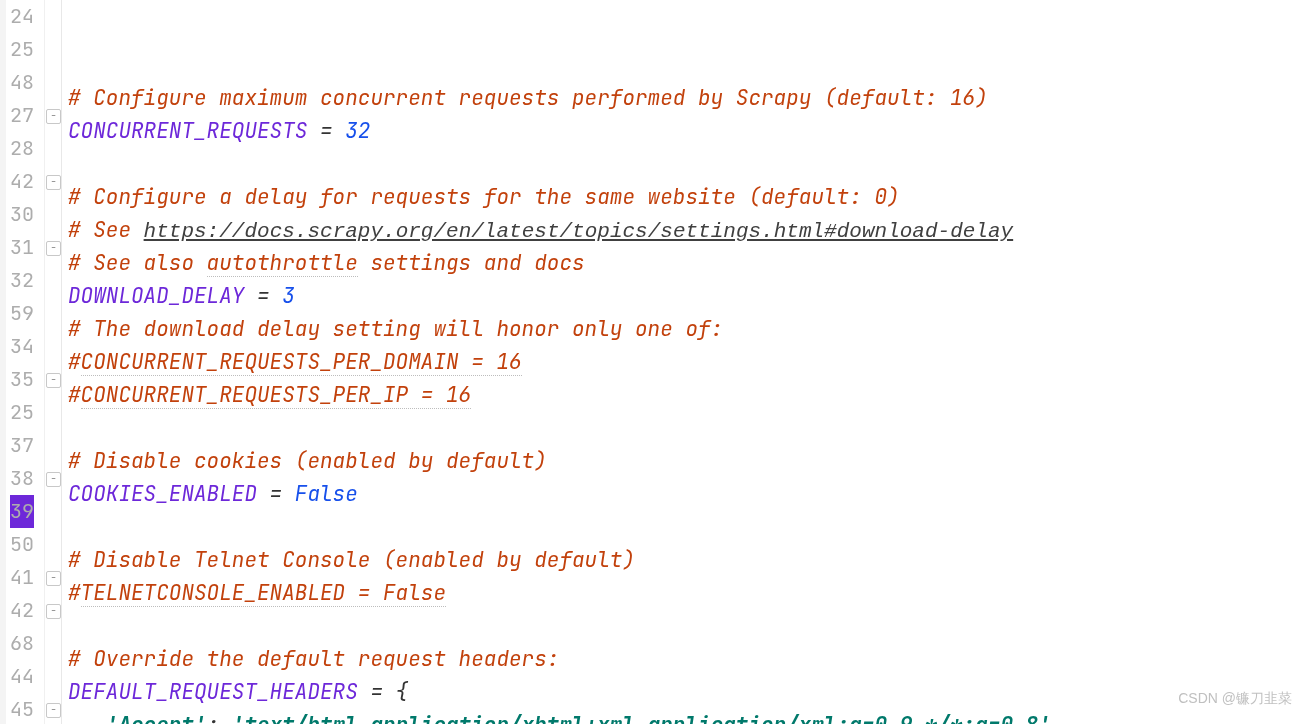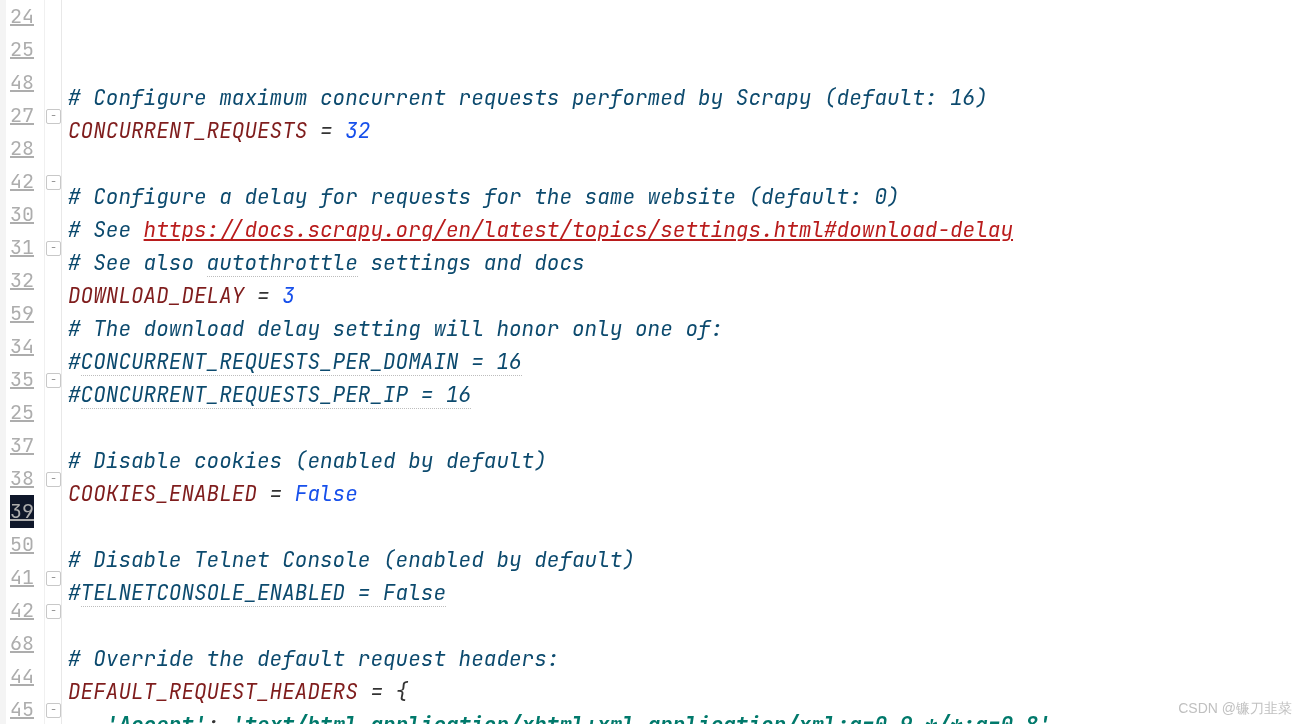--- a/index.html
+++ b/index.html
@@ -10,41 +10,41 @@
     padding:0 10px 0 4px;user-select:none;border-right:1px solid #f0f0f0;
     flex:0 0 auto; position:relative;}
   .gutter .ln{height:33px;line-height:33px;font-size:20px;}
   .foldcol{flex:0 0 16px;background:#ffffff;border-right:1px solid #e8e8e8;position:relative;}
   .foldmark{position:absolute;left:1px;width:13px;height:13px;
     border:1px solid #c8c8c8;background:#ffffff;font-size:11px;line-height:11px;
     text-align:center;color:#8a8a8a;border-radius:2px;}
   .foldmark::before{content:"−";}
   .code{flex:1 1 auto;padding-left:6px;white-space:pre;position:relative;}
   .line{height:33px;line-height:33px;font-style:italic;}
-  .comment{color:#0c4a6e;}
-  .ident{color:#7f1d1d;font-style:italic;}
+  .comment{color:#c2410c;}
+  .ident{color:#6d28d9;font-style:italic;}
   .op{color:#333333;font-style:italic;}
   .num{color:#1750eb;font-style:italic;}
   .kw{color:#1750eb;font-style:italic;}
   .str{color:#00796b;font-style:italic;font-weight:600;}
-  .url{text-decoration:underline;color:#b91c1c;}
+  .url{text-decoration:underline;color:#404040;font-family:Liberation Mono, monospace;}
   .typo{border-bottom:1px dotted #bdbdbd;}
   .hl-row{position:absolute;left:0;right:0;height:33px;background:#f6f8c8;z-index:-1;}
-  .hl-gutter{background:#0f172a;}
-  .watermark{position:absolute;right:10px;bottom:6px;color:#c0c0c0;
+  .hl-gutter{background:#6d28d9;}
+  .watermark{position:absolute;right:10px;bottom:16px;color:#c0c0c0;
     font-family:Arial,sans-serif;font-size:14px;font-style:normal;}
   .edge{position:absolute;left:0;top:0;width:6px;height:100%;
     background:#f4f4f4;border-right:1px solid #e6e6e6;}
 </style>
 </head>
 <body>
 
 <div class="editor">
   <div class="edge"></div>
-  <div class="gutter" id="gutter" style="margin-left:6px;text-decoration:underline;">
+  <div class="gutter" id="gutter" style="margin-left:6px;">
       <div class="ln">24</div>
       <div class="ln">25</div>
       <div class="ln">48</div>
       <div class="ln">27</div>
       <div class="ln">28</div>
       <div class="ln">42</div>
       <div class="ln">30</div>
       <div class="ln">31</div>
       <div class="ln">32</div>
       <div class="ln">59</div>

